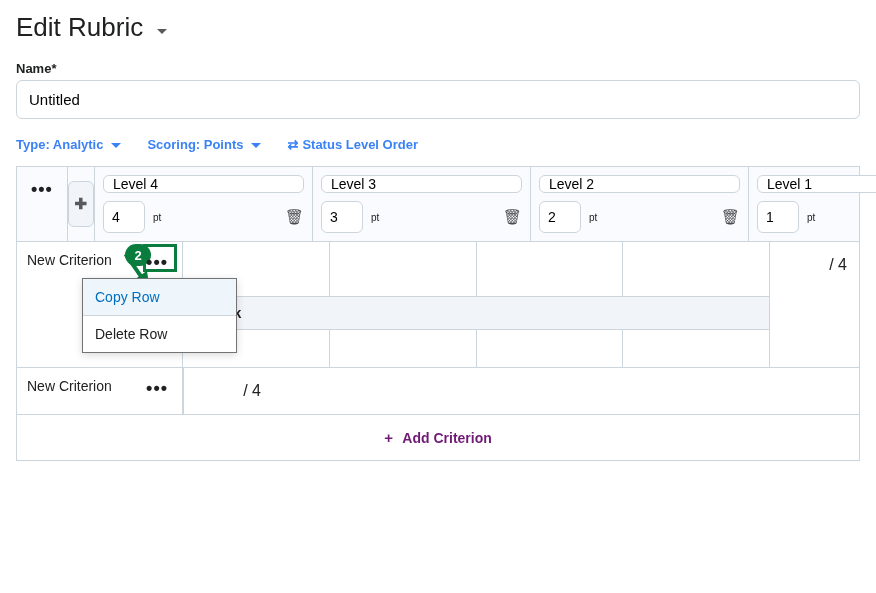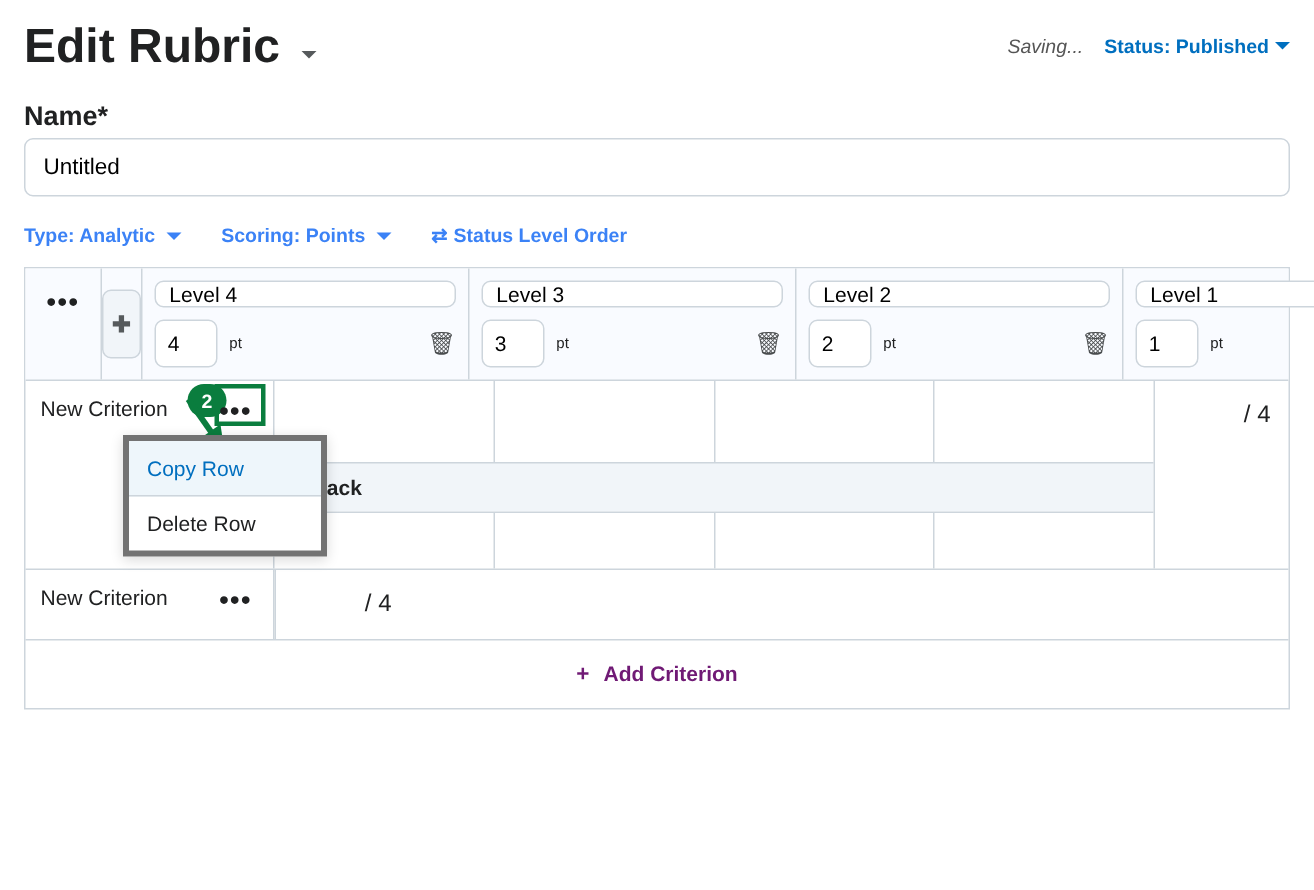--- a/index.html
+++ b/index.html
@@ -10,27 +10,27 @@
     color: #202122;
     background: #fff;
     width: 876px;
   }
   .header-row {
     display: flex;
     align-items: center;
     justify-content: space-between;
   }
   .title-group { display: flex; align-items: baseline; gap: 10px; }
-  h1 { font-size: 32px; font-weight: 700; margin: 0; }
+  h1 { font-size: 26px; font-weight: 400; margin: 0; }
   .status-group { display: flex; align-items: center; gap: 14px; font-size: 13px; }
   .saving { font-style: italic; color: #555; }
   .status-link { color: #006fbf; font-weight: 700; cursor: pointer; }
   .chevron-down::after { content: ""; display: inline-block; margin-left: 4px; border: 5px solid transparent; border-top-color: currentColor; transform: translateY(3px); }
 
-  .field-label { font-size: 18px; font-weight: 700; margin-top: 18px; }
+  .field-label { font-size: 13px; font-weight: 700; margin-top: 18px; }
   .name-input {
     width: 100%; margin-top: 4px; padding: 10px 12px;
     border: 1px solid #cdd5dc; border-radius: 6px; font-size: 15px;
   }
 
   .options-row { display: flex; gap: 26px; margin: 18px 0 14px; font-size: 13px; font-weight: 700; }
   .opt-link { color: #3b82f6; cursor: pointer; display: inline-flex; align-items: center; gap: 4px; }
 
   .rubric { border: 1px solid #cdd5dc; }
   .levels-header {
@@ -103,42 +103,38 @@
     border-left: 8px solid transparent; border-right: 8px solid transparent;
     border-top: 16px solid #0a7d3e;
     transform: rotate(-35deg);
   }
   .annot-arrow::before {
     content: ""; position: absolute; left: -2px; top: -42px;
     width: 4px; height: 28px; background: #0a7d3e;
   }
 
   .dropdown {
-    position: absolute; left: 65px; top: 36px; width: 136px;
-    background: #fff; border: 4px solid #737373;
+    position: absolute; left: 65px; top: 36px; width: 155px;
+    background: #fff; border: 1px solid #737373;
     box-shadow: 0 2px 8px rgba(0,0,0,0.15); z-index: 5;
   }
   .dropdown-item {
     padding: 10px 12px; font-size: 14px; cursor: pointer;
   }
   .dropdown-item.highlight { background: #eef6fb; color: #006fbf; border-bottom: 1px solid #cdd5dc; }
 </style>
 </head>
 <body>
 
 
 
 <div class="header-row">
   <div class="title-group">
     <h1>Edit Rubric</h1>
     <span class="chevron-down" style="color:#565a5c;"></span>
-  </div>
-  <div class="status-group">
-    <span class="saving">Saving...</span>
-    <span class="status-link chevron-down">Status: Published</span>
   </div>
 </div>
 
 <div class="field-label">Name*</div>
 <input class="name-input" value="Untitled" style="">
 
 <div class="options-row">
   <span class="opt-link chevron-down">Type: Analytic</span>
   <span class="opt-link chevron-down">Scoring: Points</span>
   <span class="opt-link">

